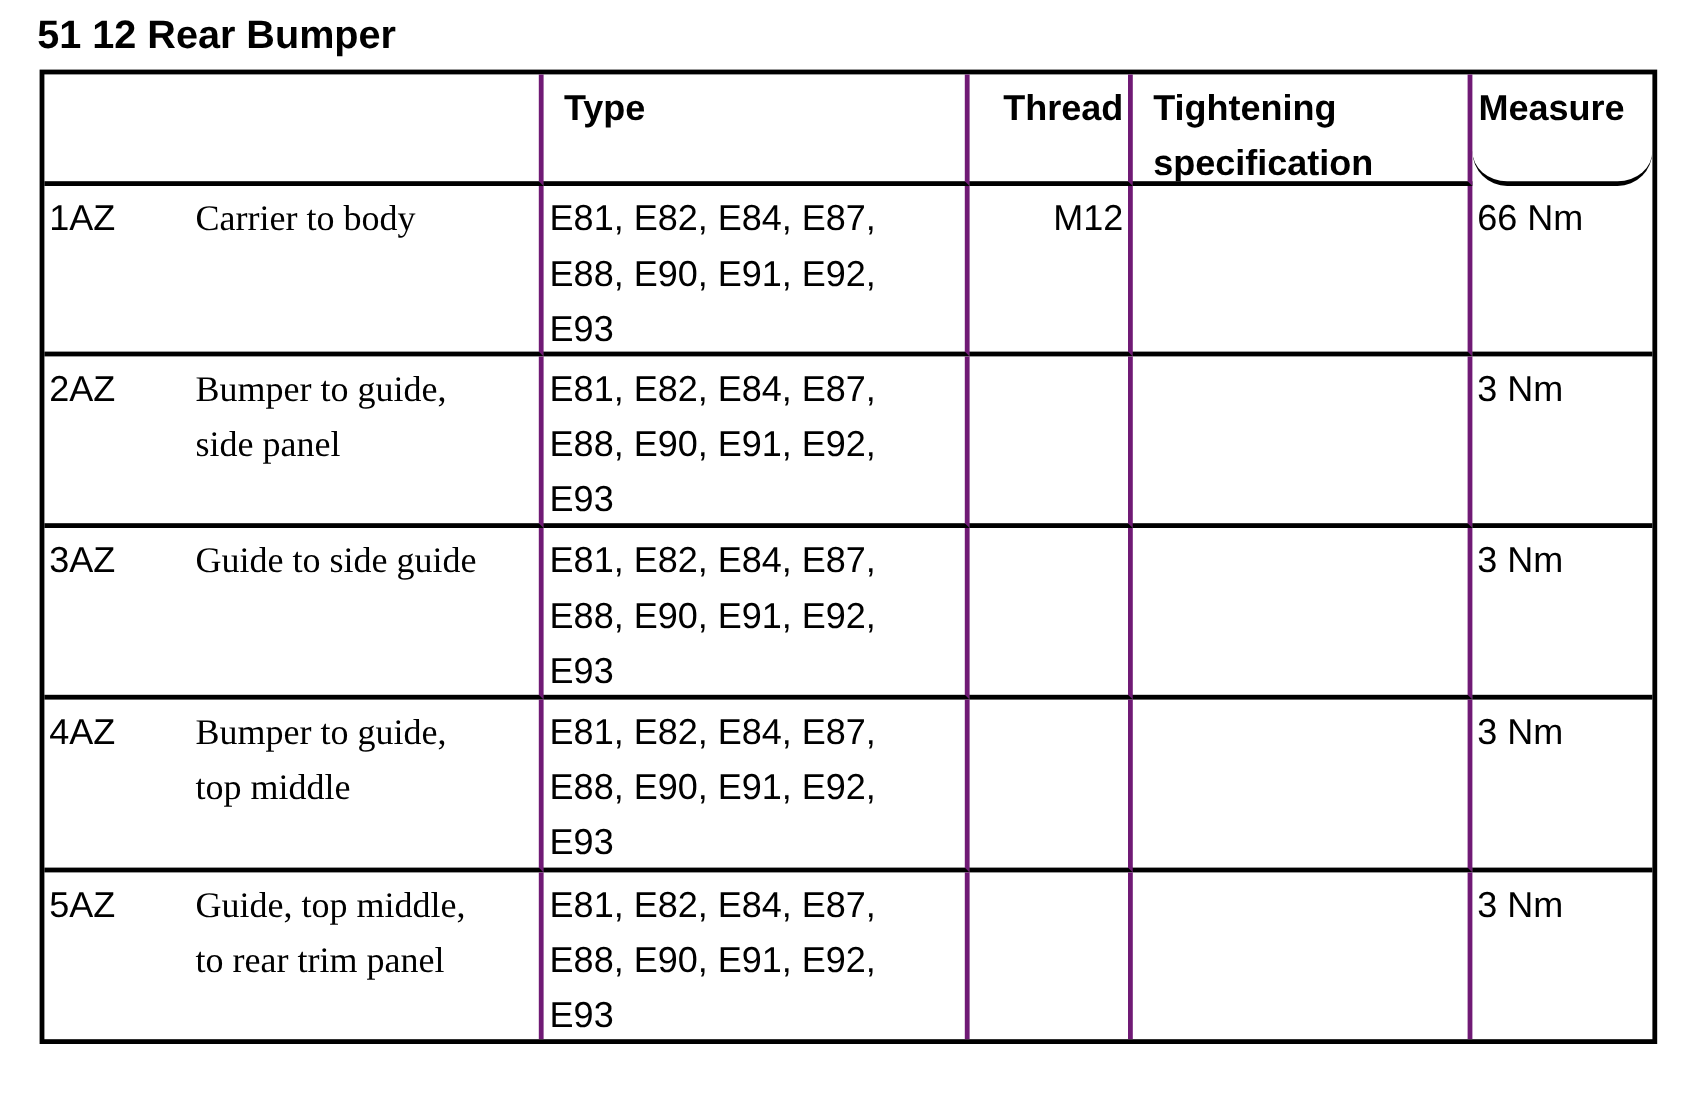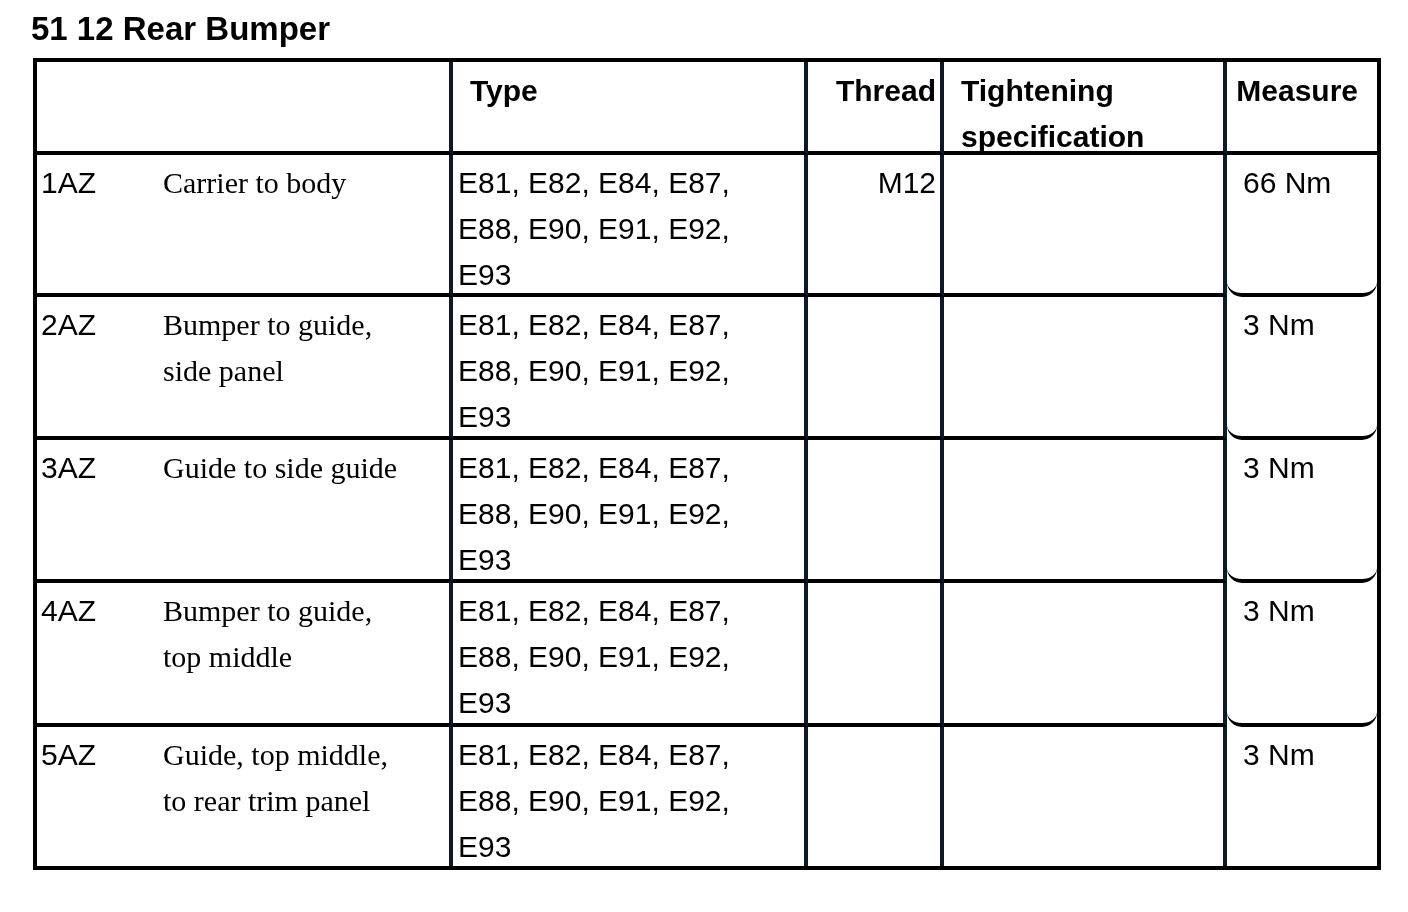--- a/index.html
+++ b/index.html
@@ -36,44 +36,44 @@
     box-sizing: border-box;
     border: 4px solid #000000;
     display: grid;
     grid-template-columns: 416px 355px 136px 283px 150px;
     grid-template-rows: 93px 142px 143px 143px 144px 139px;
     background: #ffffff;
   }
   .trow { display: contents; }
   .c {
     box-sizing: border-box;
-    border-right: 4px solid #0f172a;
+    border-right: 4px solid #701a75;
     border-bottom: 4px solid #000000;
     font-size: 30px;
     line-height: 46px;
     padding: 5px 4px 0 5px;
     overflow: hidden;
     white-space: pre-line;
   }
   .c.last-col { border-right: none; }
   .trow.last-row .c { border-bottom: none; }
   .c.head { font-weight: bold; padding-top: 6px; }
   .c.head.pad-wide { padding-left: 17px; }
-  .c.head.measure-head { text-align: right; padding-right: 19px; }
+  .c.head.measure-head { text-align: left; padding-right: 19px; border-radius: 29px; }
   .c.item-cell {
     display: grid;
     grid-template-columns: 86px 1fr;
     align-items: start;
     padding-left: 4px;
     white-space: normal;
     gap: 36px;
   }
   .c.item-cell .rid { white-space: nowrap; }
   .c.item-cell .rdesc { white-space: pre-line; font-family: Liberation Serif, serif; }
-  .c.measure-cell { padding-left: 16px; border-radius: 15px; }
+  .c.measure-cell { padding-left: 4px; }
   .c.thread-cell { padding-left: 6px; text-align: right; }
 </style>
 </head>
 <body>
 
 <div class="page">
 
   <h1 class="title">51 12 Rear Bumper</h1>
 
   <div class="spec-table">

